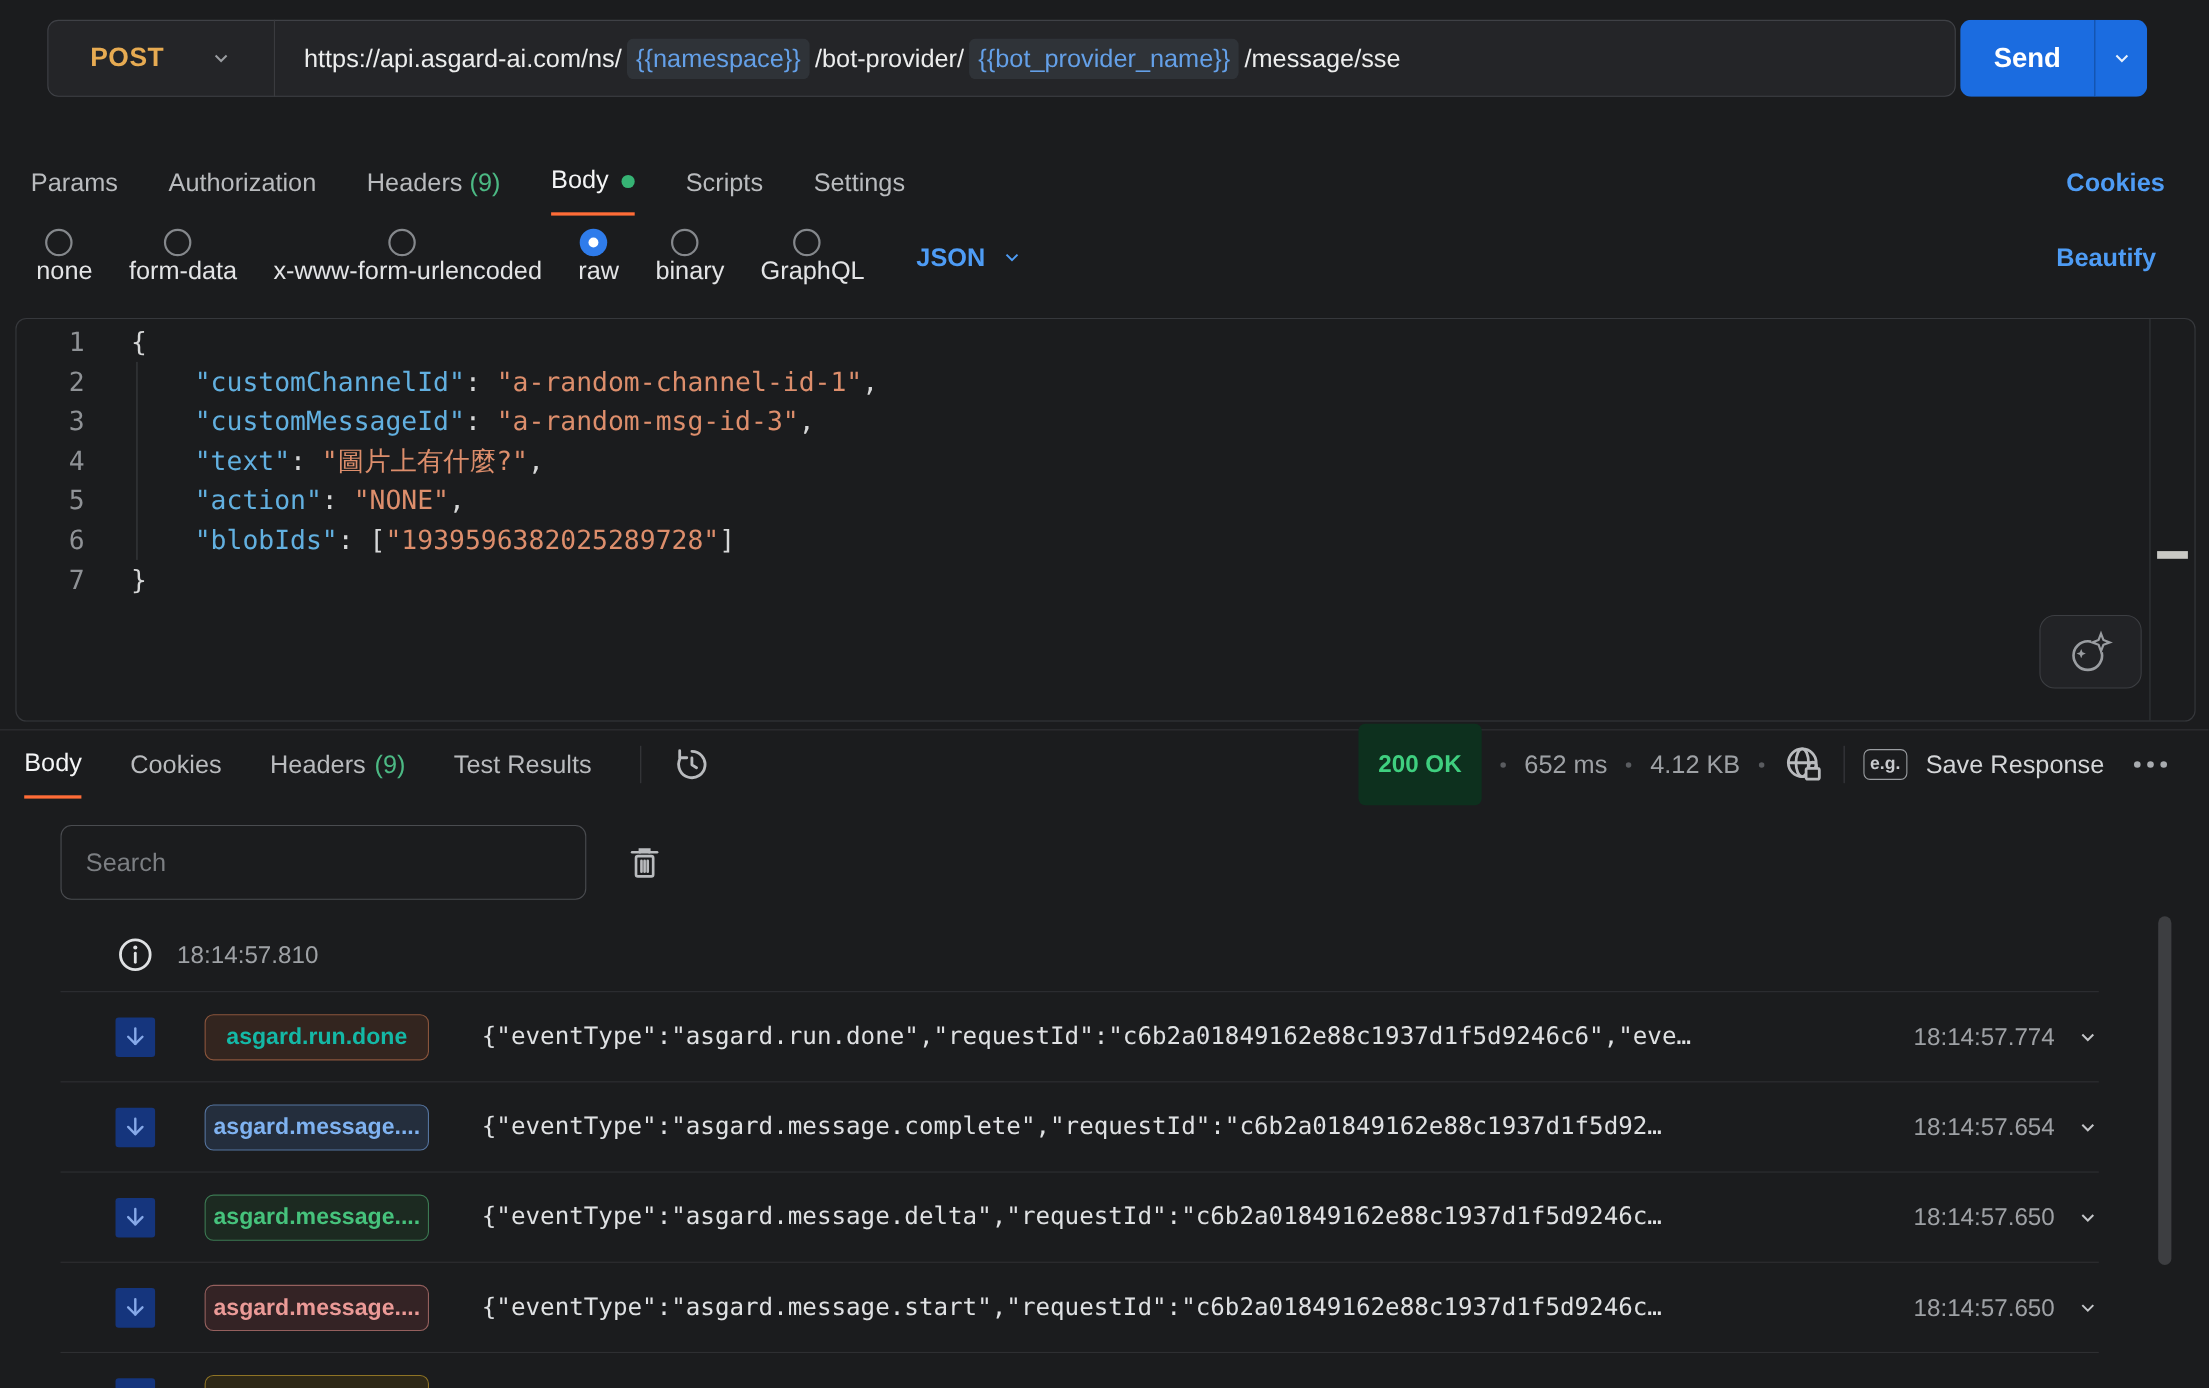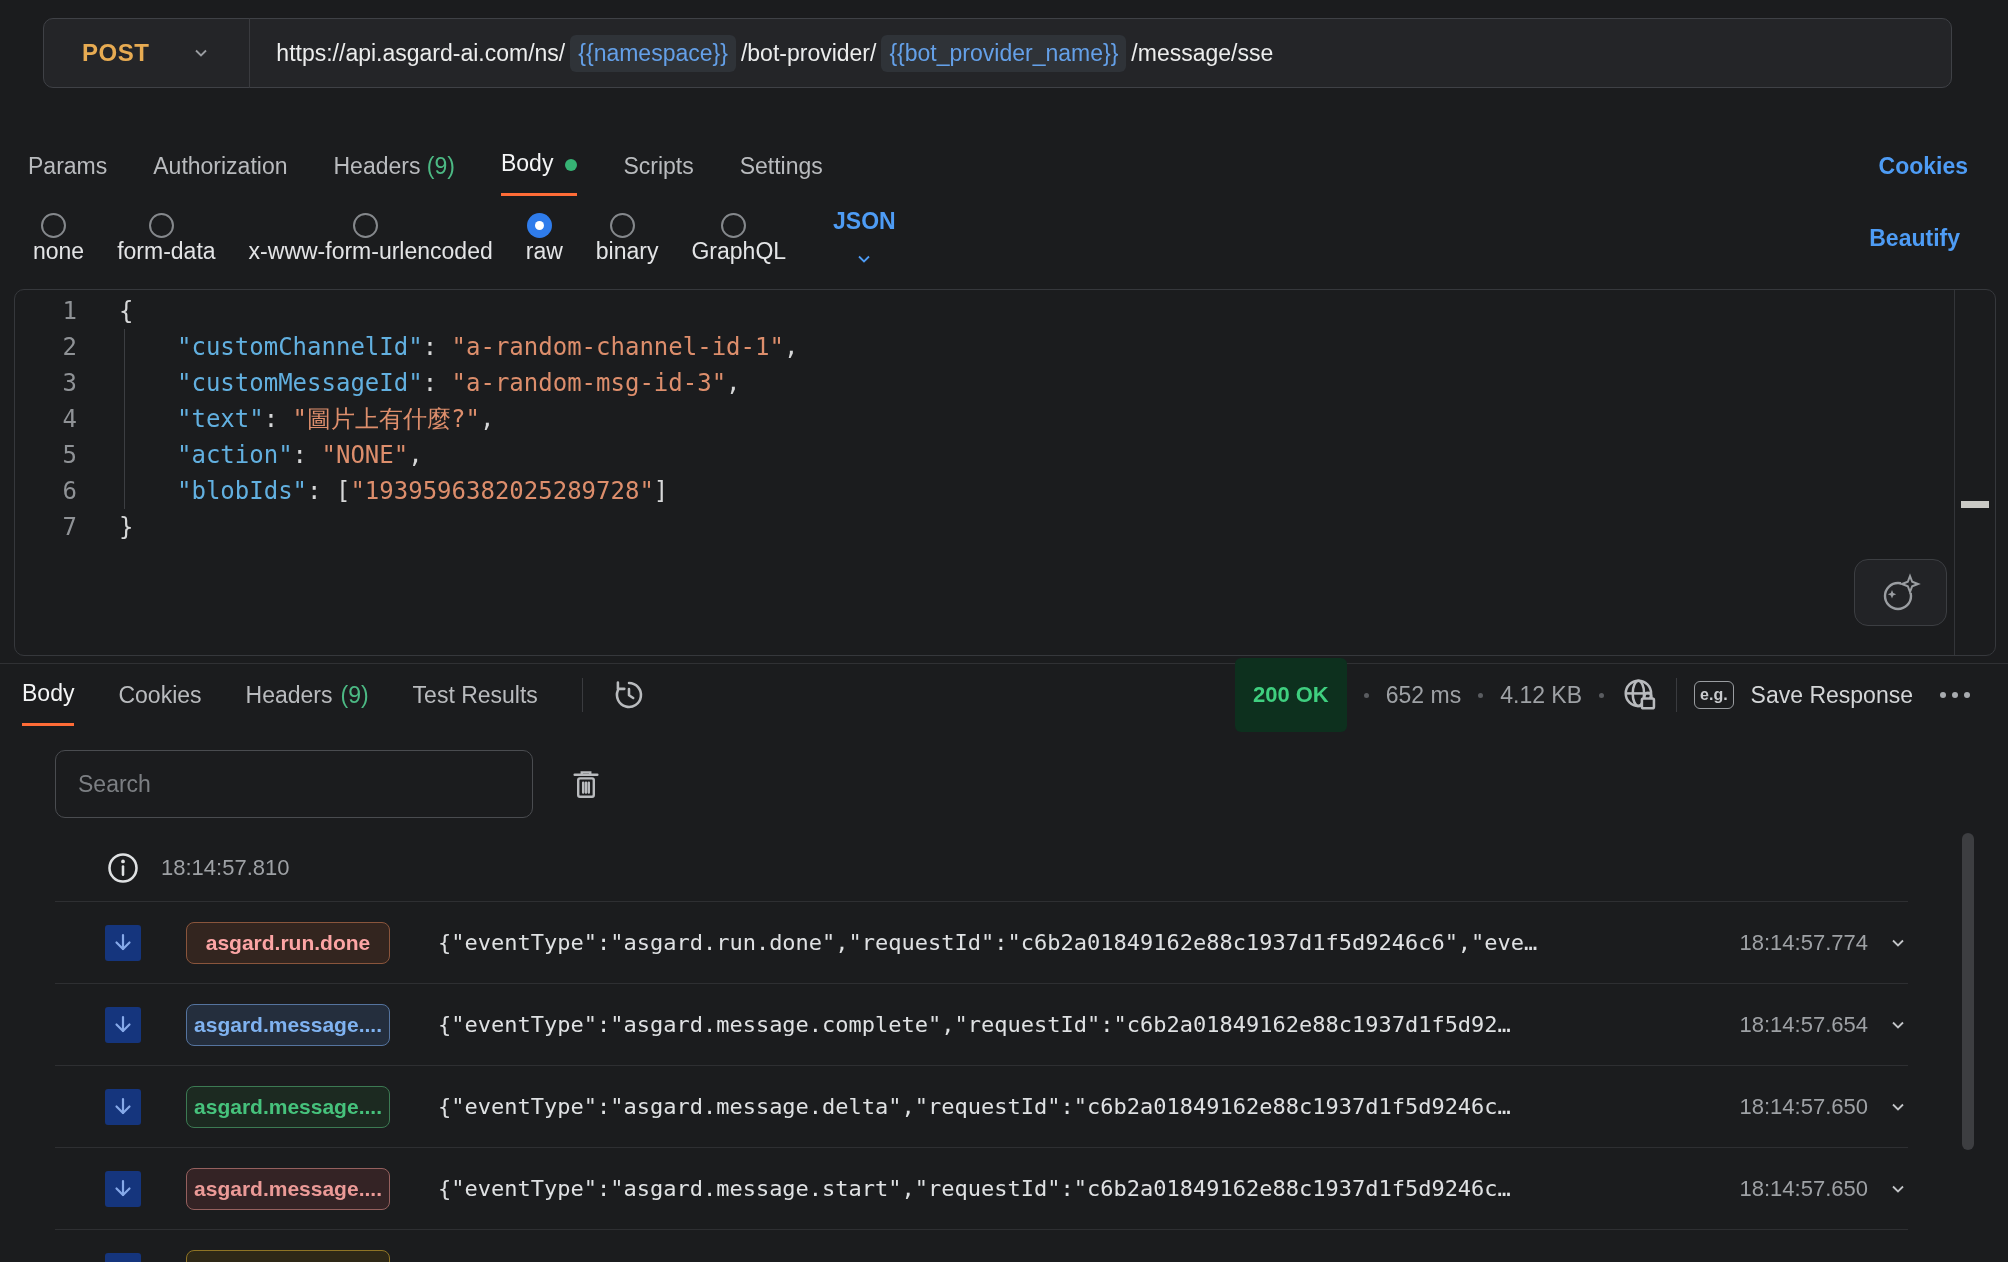--- a/index.html
+++ b/index.html
@@ -40,21 +40,21 @@
   .tab .dot { display:inline-block; width:12px; height:12px; border-radius:50%; background:#36b374; margin-left:12px; vertical-align:middle; }
   .cookies-link { margin-left:auto; color:#4e9cf5; font-size:23px; font-weight:700; padding-bottom:16px; cursor:pointer; }
 
   
   .options-row { position:absolute; top:208px; left:33px; right:48px; display:flex; align-items:center; }
   .radio-item { display:flex; align-items:center; margin-right:33px; cursor:pointer;flex-direction:column; }
   .radio-circle { width:25px; height:25px; border-radius:50%; border:2px solid #85888c; margin-right:10px; flex:none; }
   .radio-item.selected .radio-circle { border:none; background:#2f7ceb; position:relative; }
   .radio-item.selected .radio-circle::after { content:""; position:absolute; left:8px; top:8px; width:9px; height:9px; border-radius:50%; background:#fff; }
   .radio-label { font-size:23px; color:#e3e4e6; }
-  .lang-select { display:flex; align-items:center; gap:14px; margin-left:14px; cursor:pointer;flex-direction:column; }
+  .lang-select { display:flex; align-items:center; gap:14px; margin-left:14px; cursor:pointer; }
   .lang-label { color:#4e9cf5; font-size:23px; font-weight:700; }
   .lang-select .chev { stroke:#4e9cf5; }
   .beautify-link { margin-left:auto; color:#4e9cf5; font-size:23px; font-weight:700; cursor:pointer; }
 
   
   .editor { position:absolute; left:14px; top:289px; width:1982px; height:367px;
     border:1px solid #36383c; border-radius:10px; }
   .code-lines { position:absolute; top:3px; left:0; right:42px; }
   .code-line { display:flex; height:36px; align-items:center; font-size:24px; }
   .ln { width:62px; text-align:right; color:#8f9296; font-family:"DejaVu Sans Mono", monospace; flex:none; }
@@ -118,20 +118,28 @@
 <div class="url-row">
   <div class="url-bar">
     <div class="method">
       <span class="method-label">POST</span>
       <svg class="chev" viewBox="0 0 24 24">
           <path d="M6 9l6 6 6-6"></path>
         </svg>
     </div>
     <div class="method-divider"></div>
     <div class="url-text"><span class="url-plain">https://api.asgard-ai.com/ns/</span><span class="url-var">{{namespace}}</span><span class="url-plain">/bot-provider/</span><span class="url-var">{{bot_provider_name}}</span><span class="url-plain">/message/sse</span></div>
+  </div>
+  <div class="send-btn">
+    <div class="send-main">Send</div>
+    <div class="send-arrow">
+      <svg class="chev" viewBox="0 0 24 24">
+          <path d="M6 9l6 6 6-6"></path>
+        </svg>
+    </div>
   </div>
 </div>
 
 <div class="req-tabs">
   <div class="tab"><span>Params</span></div>
   <div class="tab"><span>Authorization</span></div>
   <div class="tab"><span>Headers</span> <span class="count">(9)</span></div>
   <div class="tab active"><span>Body</span><span class="dot"></span></div>
   <div class="tab"><span>Scripts</span></div>
   <div class="tab"><span>Settings</span></div>
@@ -299,21 +307,21 @@
         </svg>
       </div>
     </div>
     <div class="event-row">
       <div class="ev-icon arrow">
         <svg width="24" height="24" viewBox="0 0 24 24" fill="none" stroke="#86a9e9" stroke-width="2.2" stroke-linecap="round" stroke-linejoin="round">
           <path d="M12 4v14"></path>
           <path d="M5.5 11.5 12 18l6.5-6.5"></path>
         </svg>
       </div>
-      <div class="ev-badge" style="color: #fca5a5; border-color: rgb(138, 85, 60); background: rgb(51, 37, 31);">asgard.run.done</div>
+      <div class="ev-badge" style="color: #14b8a6; border-color: rgb(138, 85, 60); background: rgb(51, 37, 31);">asgard.run.done</div>
       <div class="ev-preview">{"eventType":"asgard.run.done","requestId":"c6b2a01849162e88c1937d1f5d9246c6","eve…</div>
       <div class="ev-ts">18:14:57.774</div>
       <div class="ev-chev">
         <svg class="chev" width="22" height="22" viewBox="0 0 24 24" fill="none">
           <path d="M6 9l6 6 6-6"></path>
         </svg>
       </div>
     </div>
     <div class="event-row">
       <div class="ev-icon arrow">

